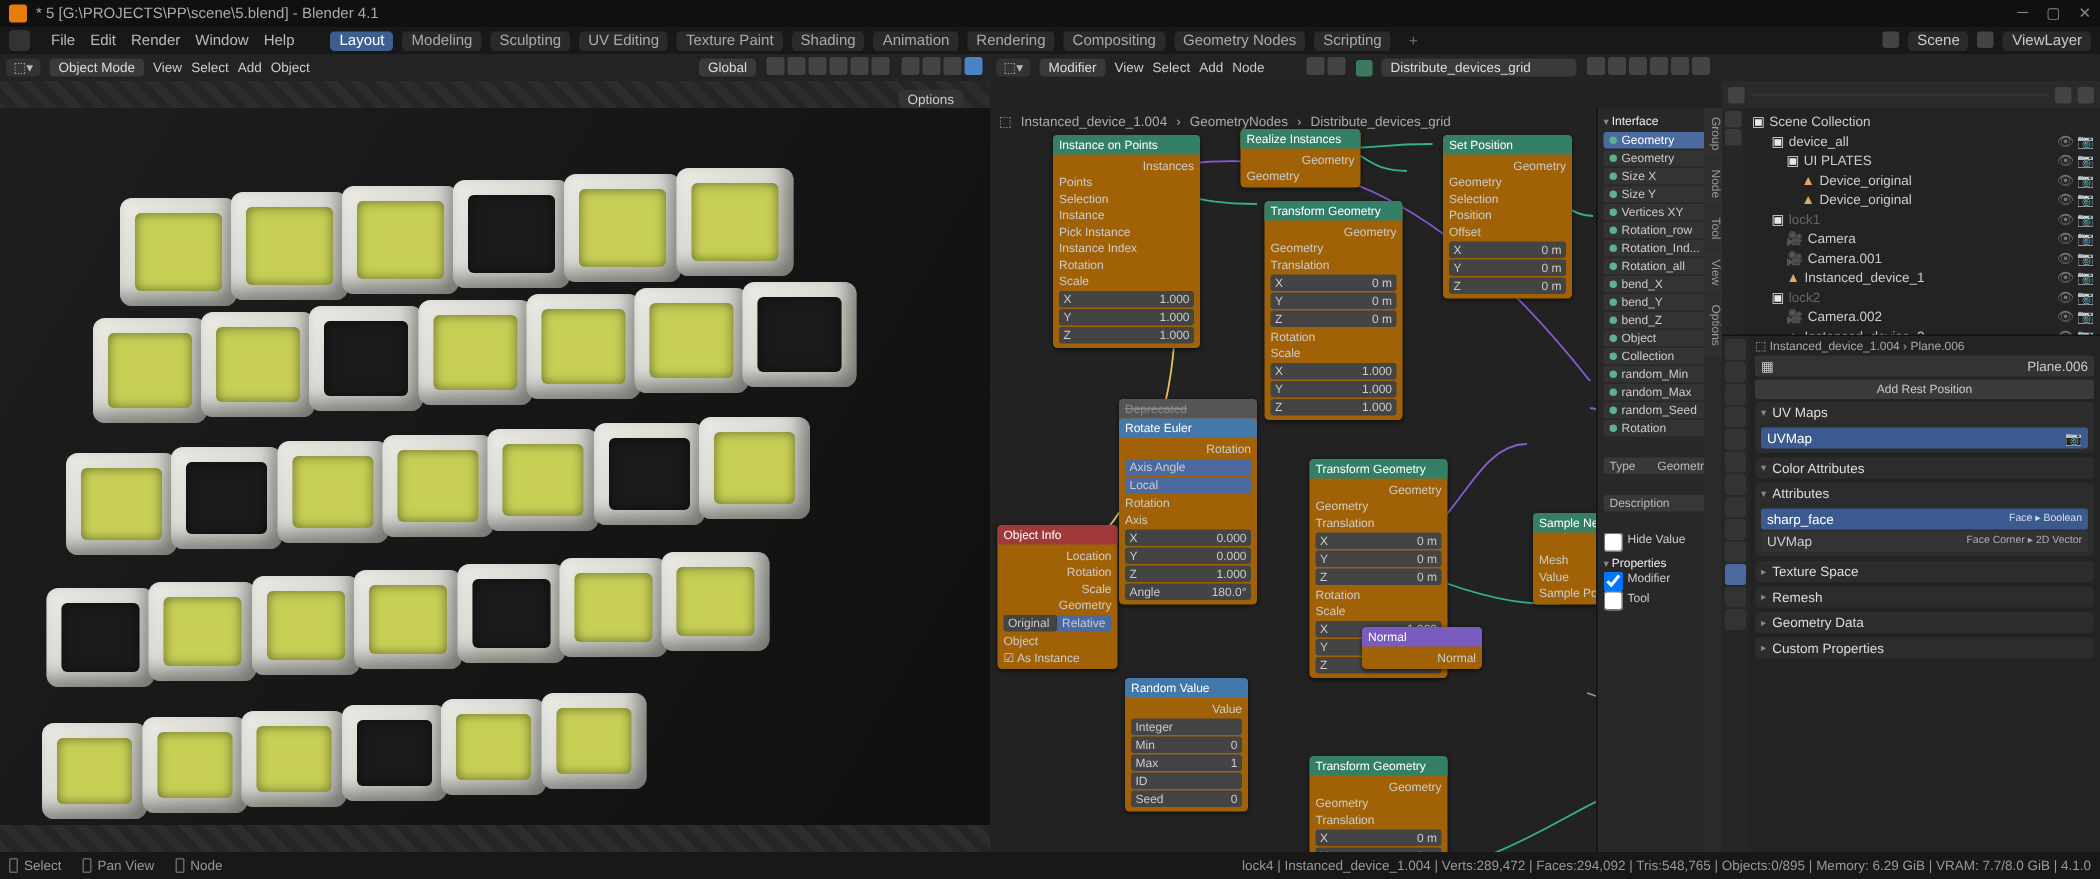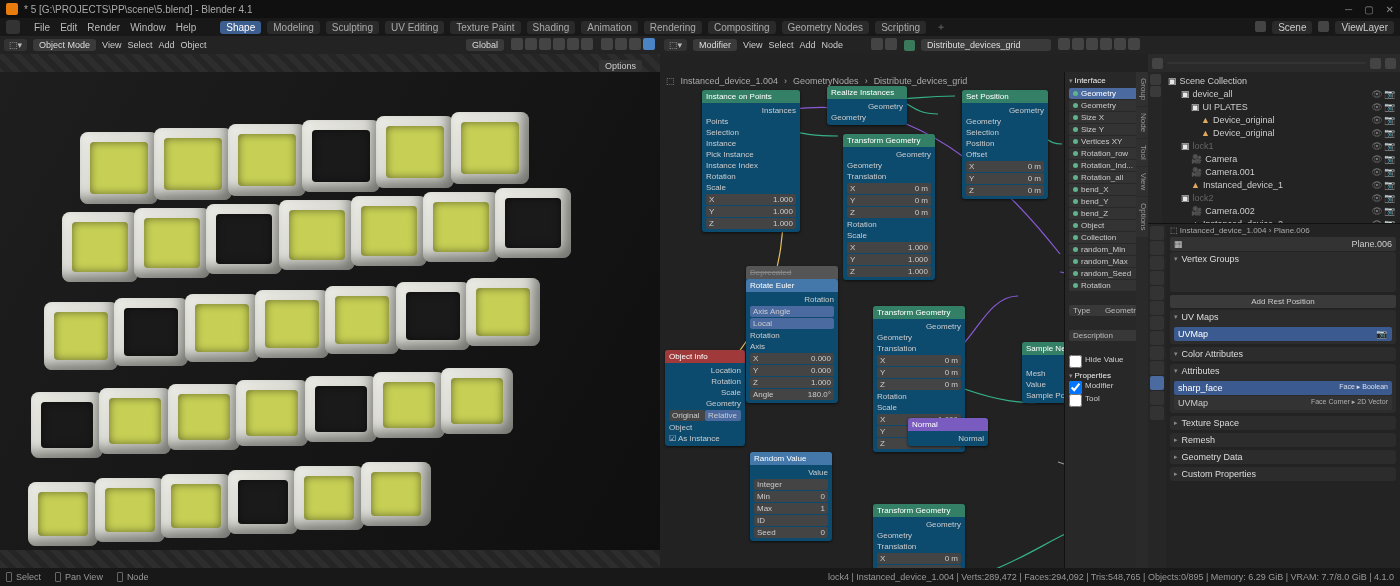--- a/index.html
+++ b/index.html
@@ -42,21 +42,21 @@
 
 .render { position:absolute; left:0; top:18px; right:0; bottom:18px; background:linear-gradient(120deg,#1e1e1e,#0f0f0f); }
 .cube { position:absolute; background:linear-gradient(135deg,#e8e8e0,#bfbfb8); border-radius:8px; box-shadow:inset -6px -6px 12px rgba(0,0,0,.4),inset 6px 6px 12px rgba(255,255,255,.3); }
 .cube::after { content:""; position:absolute; inset:10px; background:#c7d055; border-radius:4px; box-shadow:inset 0 0 8px rgba(0,0,0,.5); }
 .cube.dark::after { background:#1a1a1a; }
 
 
 .nodeed { flex:1; position:relative; background:#222; overflow:hidden; }
 .nodeed .breadcrumb { position:absolute; left:6px; top:22px; font-size:9px; color:#aaa; display:flex; gap:6px; }
 .nodeed svg.wires { position:absolute; inset:0; width:100%; height:100%; }
-.node { position:absolute; background:#0c4a6e; border-radius:3px; font-size:8px; box-shadow:0 1px 3px rgba(0,0,0,.6); min-width:80px; }
+.node { position:absolute; background:#a16207; border-radius:3px; font-size:8px; box-shadow:0 1px 3px rgba(0,0,0,.6); min-width:80px; }
 .node .nh { padding:2px 4px; border-radius:3px 3px 0 0; color:#fff; font-size:8px; }
 .node .nb { padding:2px 4px; color:#ccc; }
 .node .row { display:flex; justify-content:space-between; height:11px; align-items:center; }
 .node .fld { background:#444; margin:1px 0; padding:0 3px; font-size:8px; border-radius:2px; height:11px; line-height:11px; display:flex; justify-content:space-between; }
 .nh.geo { background:#338066; } .nh.inp { background:#a03a3a; } .nh.util { background:#4477aa; } .nh.vec { background:#7a5bbf; }
 .node .muted{ opacity:.5; text-decoration:line-through; }
 
 
 .rightcol { width:252px; background:#232323; display:flex; flex-direction:column; }
 
@@ -120,21 +120,21 @@
 </div>
 
 <div class="menubar">
   <span class="logo"></span>
   <span class="mi">File</span>
   <span class="mi">Edit</span>
   <span class="mi">Render</span>
   <span class="mi">Window</span>
   <span class="mi">Help</span>
   <div class="tabs" id="wtabs">
-      <span class="tab active">Shape</span>
+      <span class="tab active">Layout</span>
       <span class="tab">Modeling</span>
       <span class="tab">Sculpting</span>
       <span class="tab">UV Editing</span>
       <span class="tab">Texture Paint</span>
       <span class="tab">Shading</span>
       <span class="tab">Animation</span>
       <span class="tab">Rendering</span>
       <span class="tab">Compositing</span>
       <span class="tab">Geometry Nodes</span>
       <span class="tab">Scripting</span>
@@ -834,24 +834,20 @@
         <span></span>
         <span></span>
         <span></span>
         <span class="on"></span>
         <span></span>
         <span></span>
       </div>
       <div class="body">
         <div class="crumb">⬚ <span>Instanced_device_1.004</span> › <span>Plane.006</span></div>
         <div class="entryd">▦ <span>Plane.006</span></div>
-        <div class="panel">
-            <div class="ph trd">Vertex Groups</div>
-            <div class="pb" style="height:26px;"></div>
-          </div>
         <div class="btn">Add Rest Position</div>
         <div class="panel">
             <div class="ph trd">UV Maps</div>
           <div class="pb">
               <div class="entry">
                 <span>UVMap</span>
                 <span>📷</span>
               </div>
             </div>
           </div>

